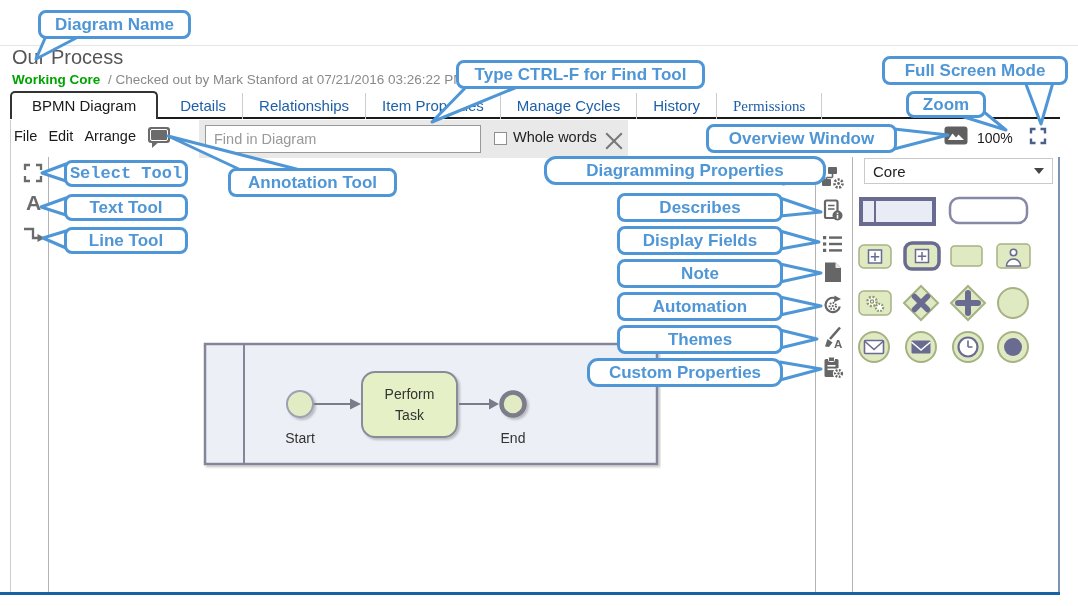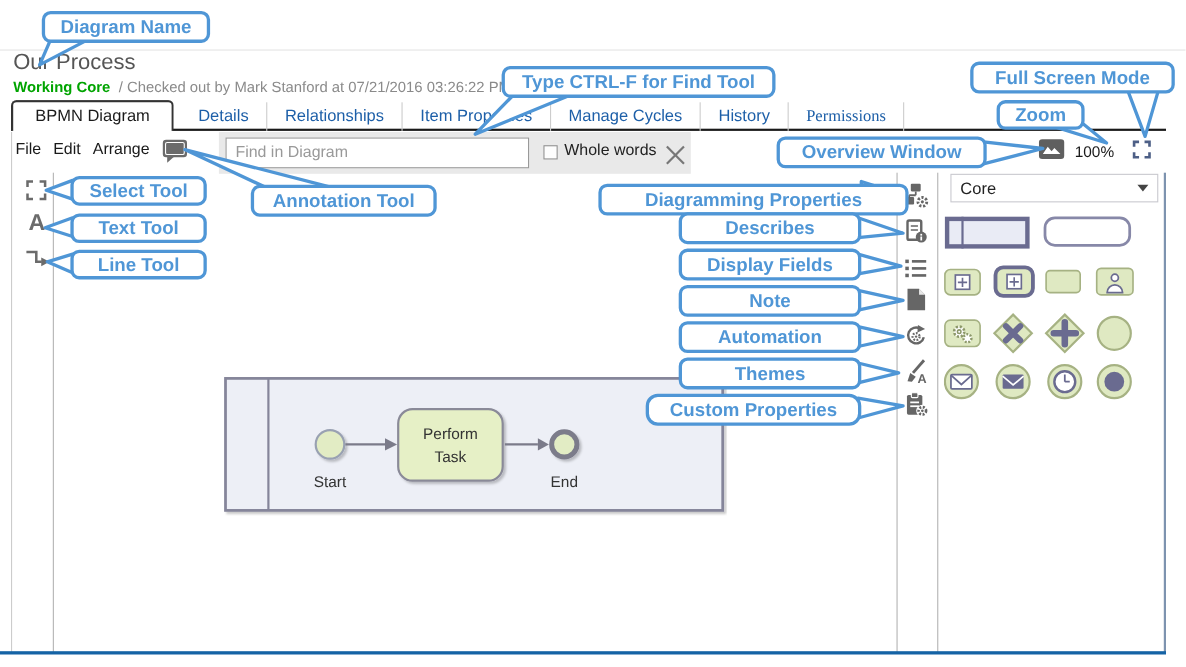--- a/index.html
+++ b/index.html
@@ -79,25 +79,25 @@
   
   .tails { position:absolute; left:0; top:0; z-index:9; pointer-events:none; }
   .callout { position:absolute; z-index:10; background:#fff; border:3px solid #4f96d6; border-radius:8px;
              color:#4f96d6; font-size:17px; font-weight:600; display:flex; align-items:center;
              justify-content:center; height:29px; white-space:nowrap; }
   .co-0 {left:38px; top:10px; width:153px;}
   .co-1 {left:456px; top:60px; width:249px;}
   .co-2 {left:882px; top:56px; width:186px;}
   .co-3 {left:906px; top:91px; width:80px; height:27px;}
   .co-4 {left:706px; top:124px; width:191px;}
-  .co-5 {left:64px; top:160px; width:124px; height:27px;}
+  .co-5 {left:64px; top:160px; width:124px; height:27px;font-family:Liberation Mono, monospace;}
   .co-6 {left:228px; top:168px; width:169px;}
   .co-7 {left:64px; top:194px; width:124px; height:27px;text-align:center;}
   .co-8 {left:64px; top:227px; width:124px; height:27px;}
-  .co-9 {left:544px; top:167px; width:282px;}
+  .co-9 {left:544px; top:156px; width:282px;border-radius:12px;}
   .co-10 {left:617px; top:193px; width:166px;}
   .co-11 {left:617px; top:226px; width:166px;}
   .co-12 {left:617px; top:259px; width:166px;}
   .co-13 {left:617px; top:292px; width:166px;}
   .co-14 {left:617px; top:325px; width:166px;}
   .co-15 {left:587px; top:358px; width:196px;border-radius:11px;}
 </style>
 </head>
 <body>
 

